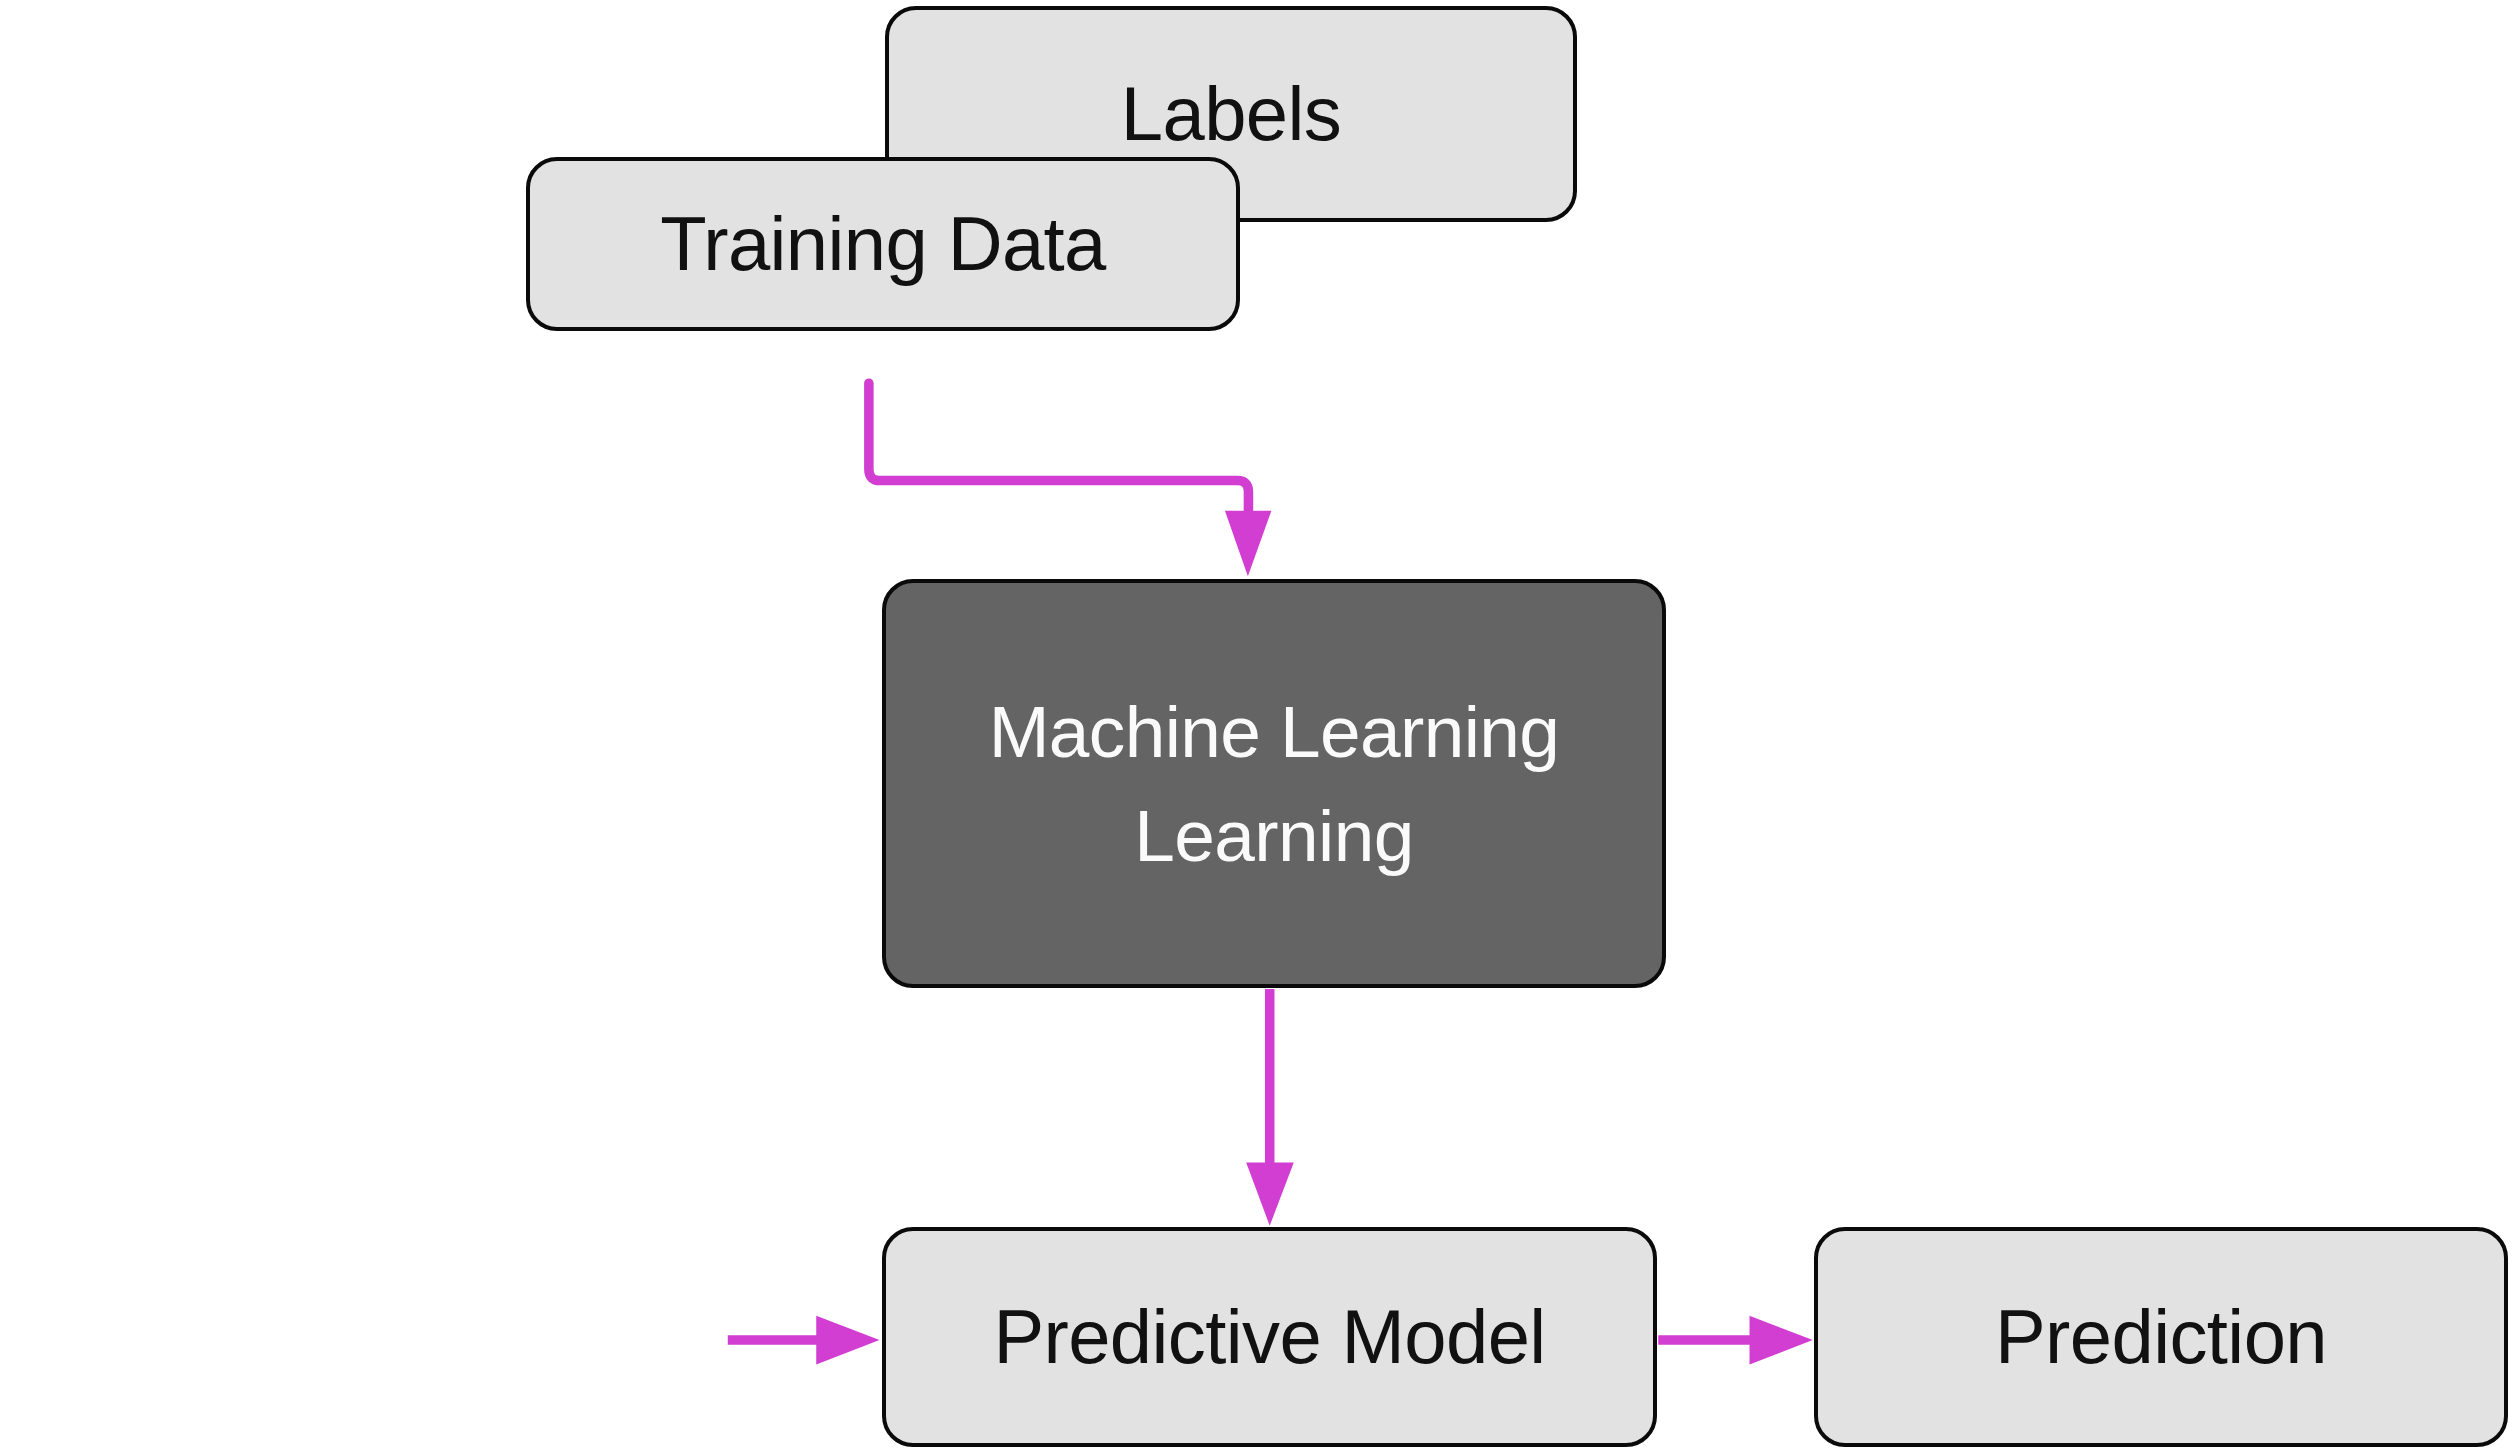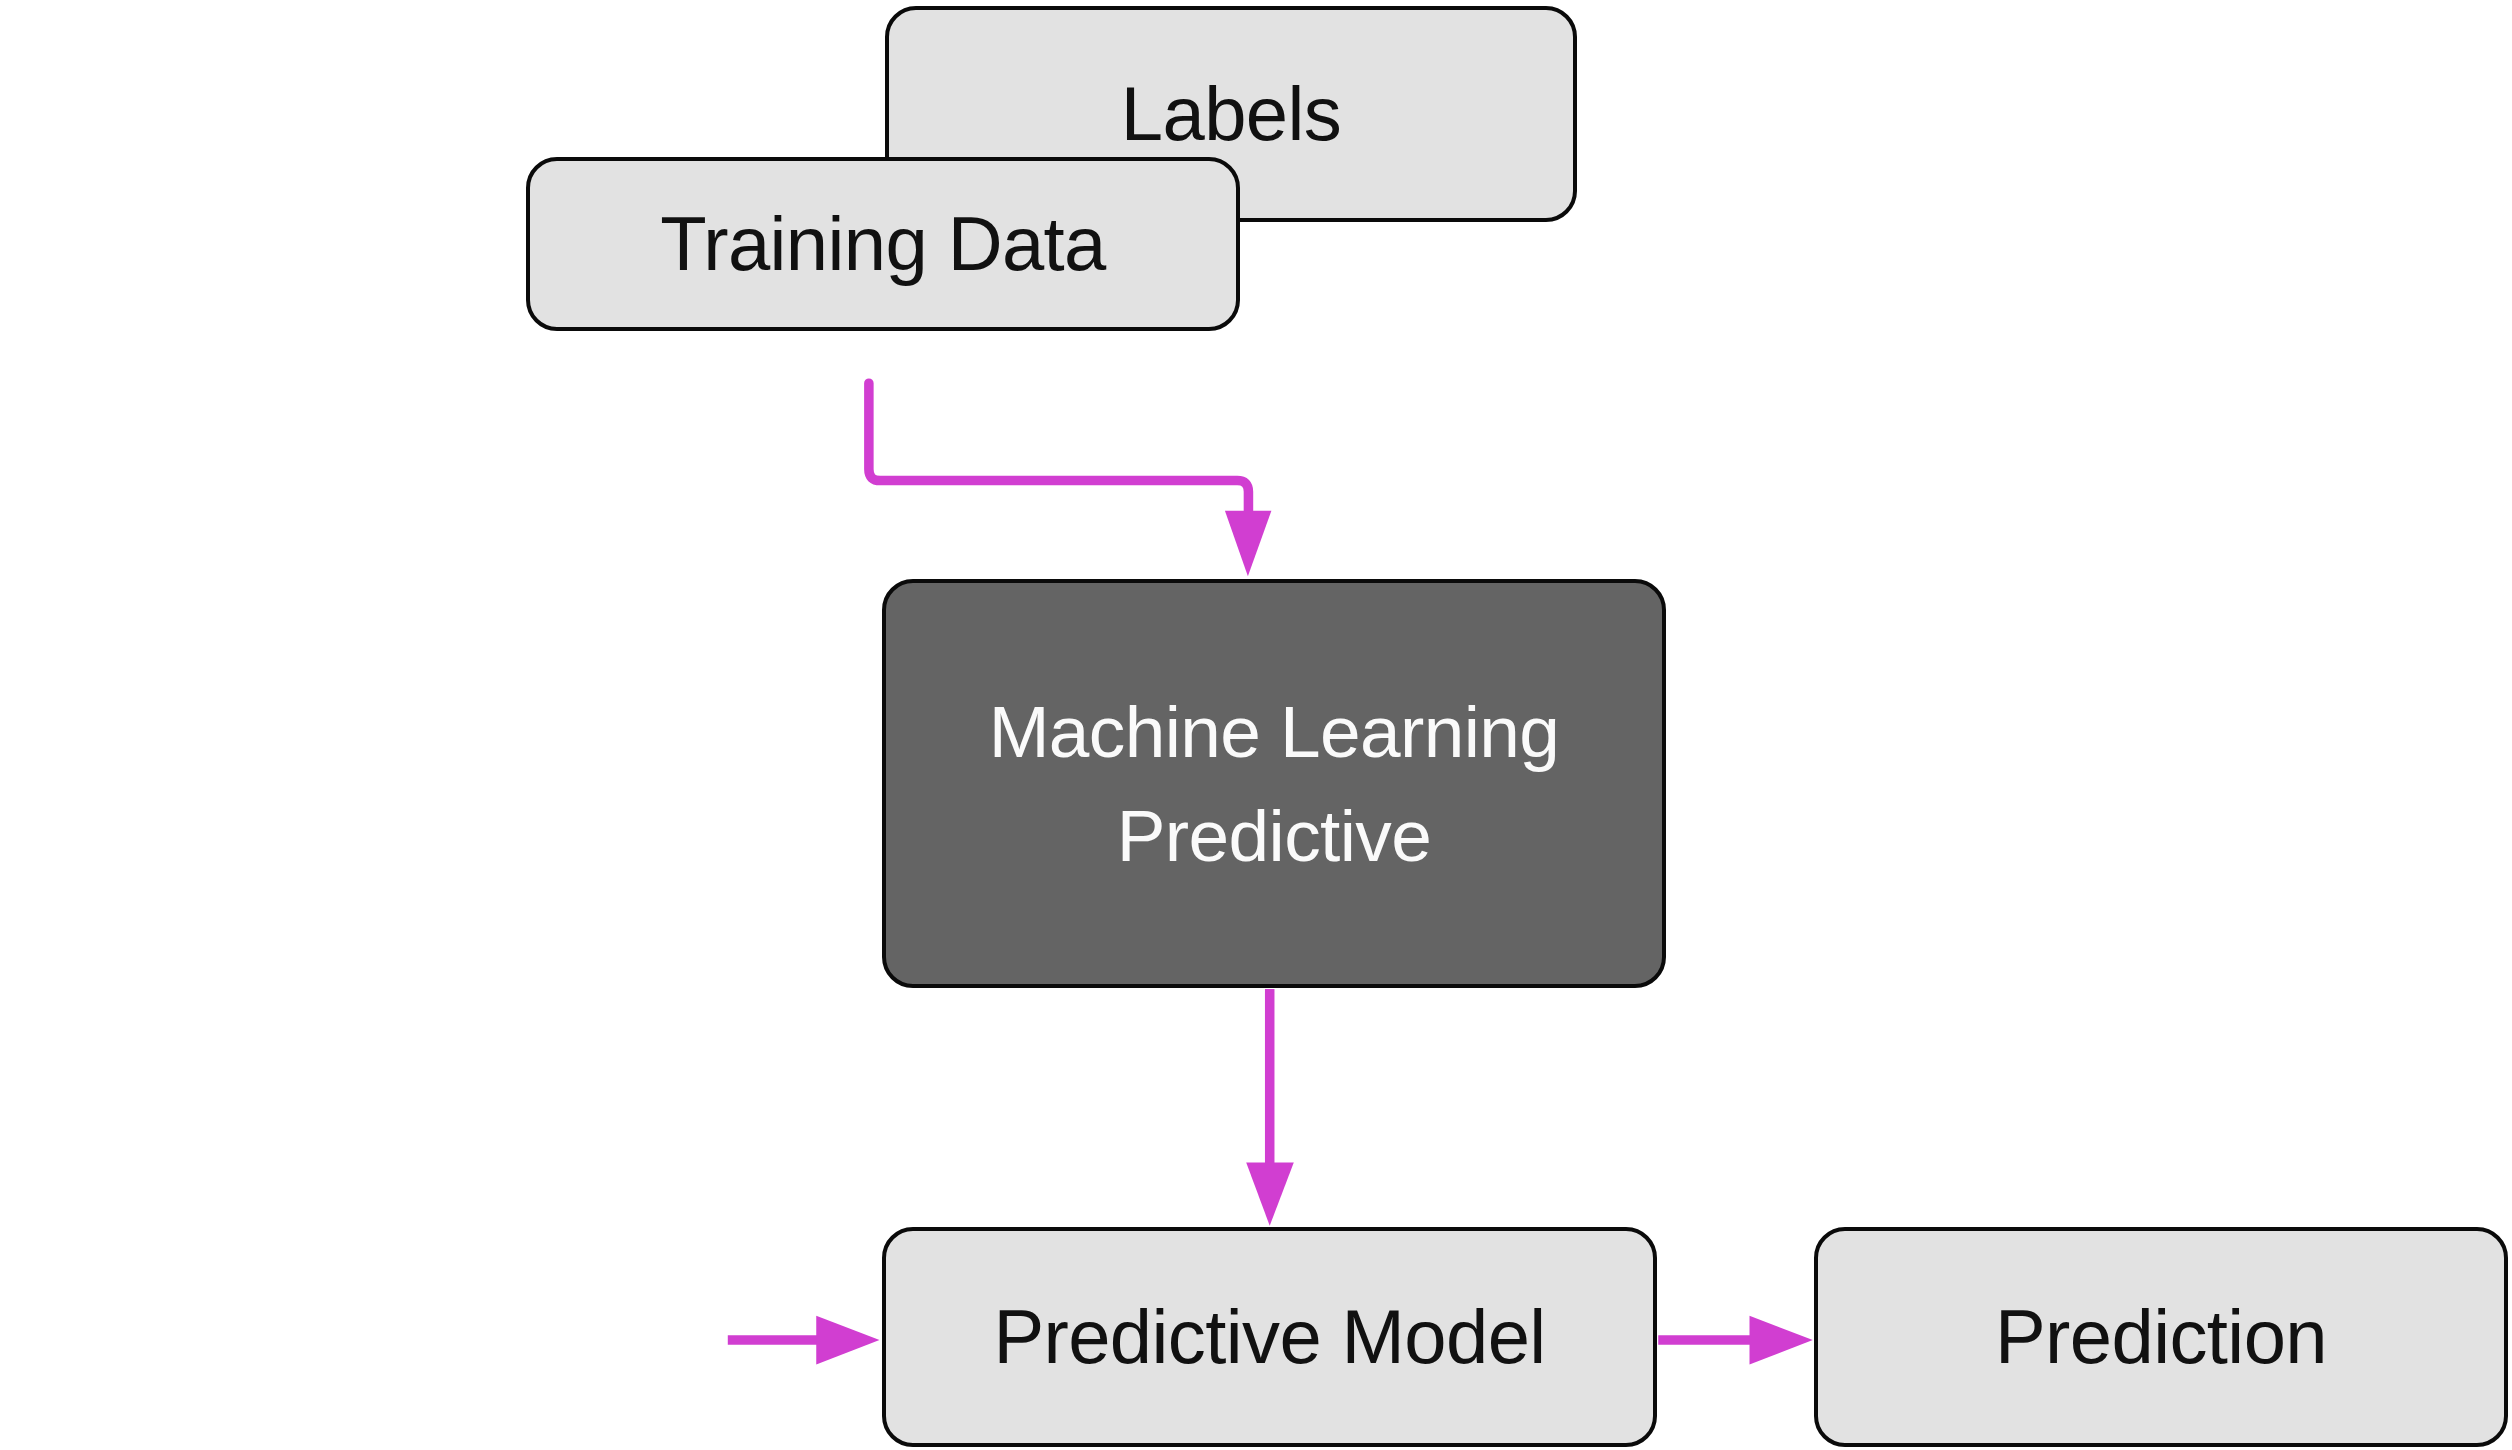--- a/index.html
+++ b/index.html
@@ -63,21 +63,21 @@
   <div class="node light" id="node-labels">
     <span class="label">Labels</span>
   </div>
 
   <div class="node light" id="node-training-data">
     <span class="label">Training Data</span>
   </div>
 
   <div class="node dark" id="node-ml-algorithm">
     <span class="line">Machine Learning</span>
-    <span class="line">Predictive</span>
+    <span class="line">Learning</span>
   </div>
 
 
   <div class="node light" id="node-prediction">
     <span class="label">Prediction</span>
   </div>
 
   <div class="node light" id="node-predictive-model">
     <span class="label">Predictive Model</span>
   </div>

